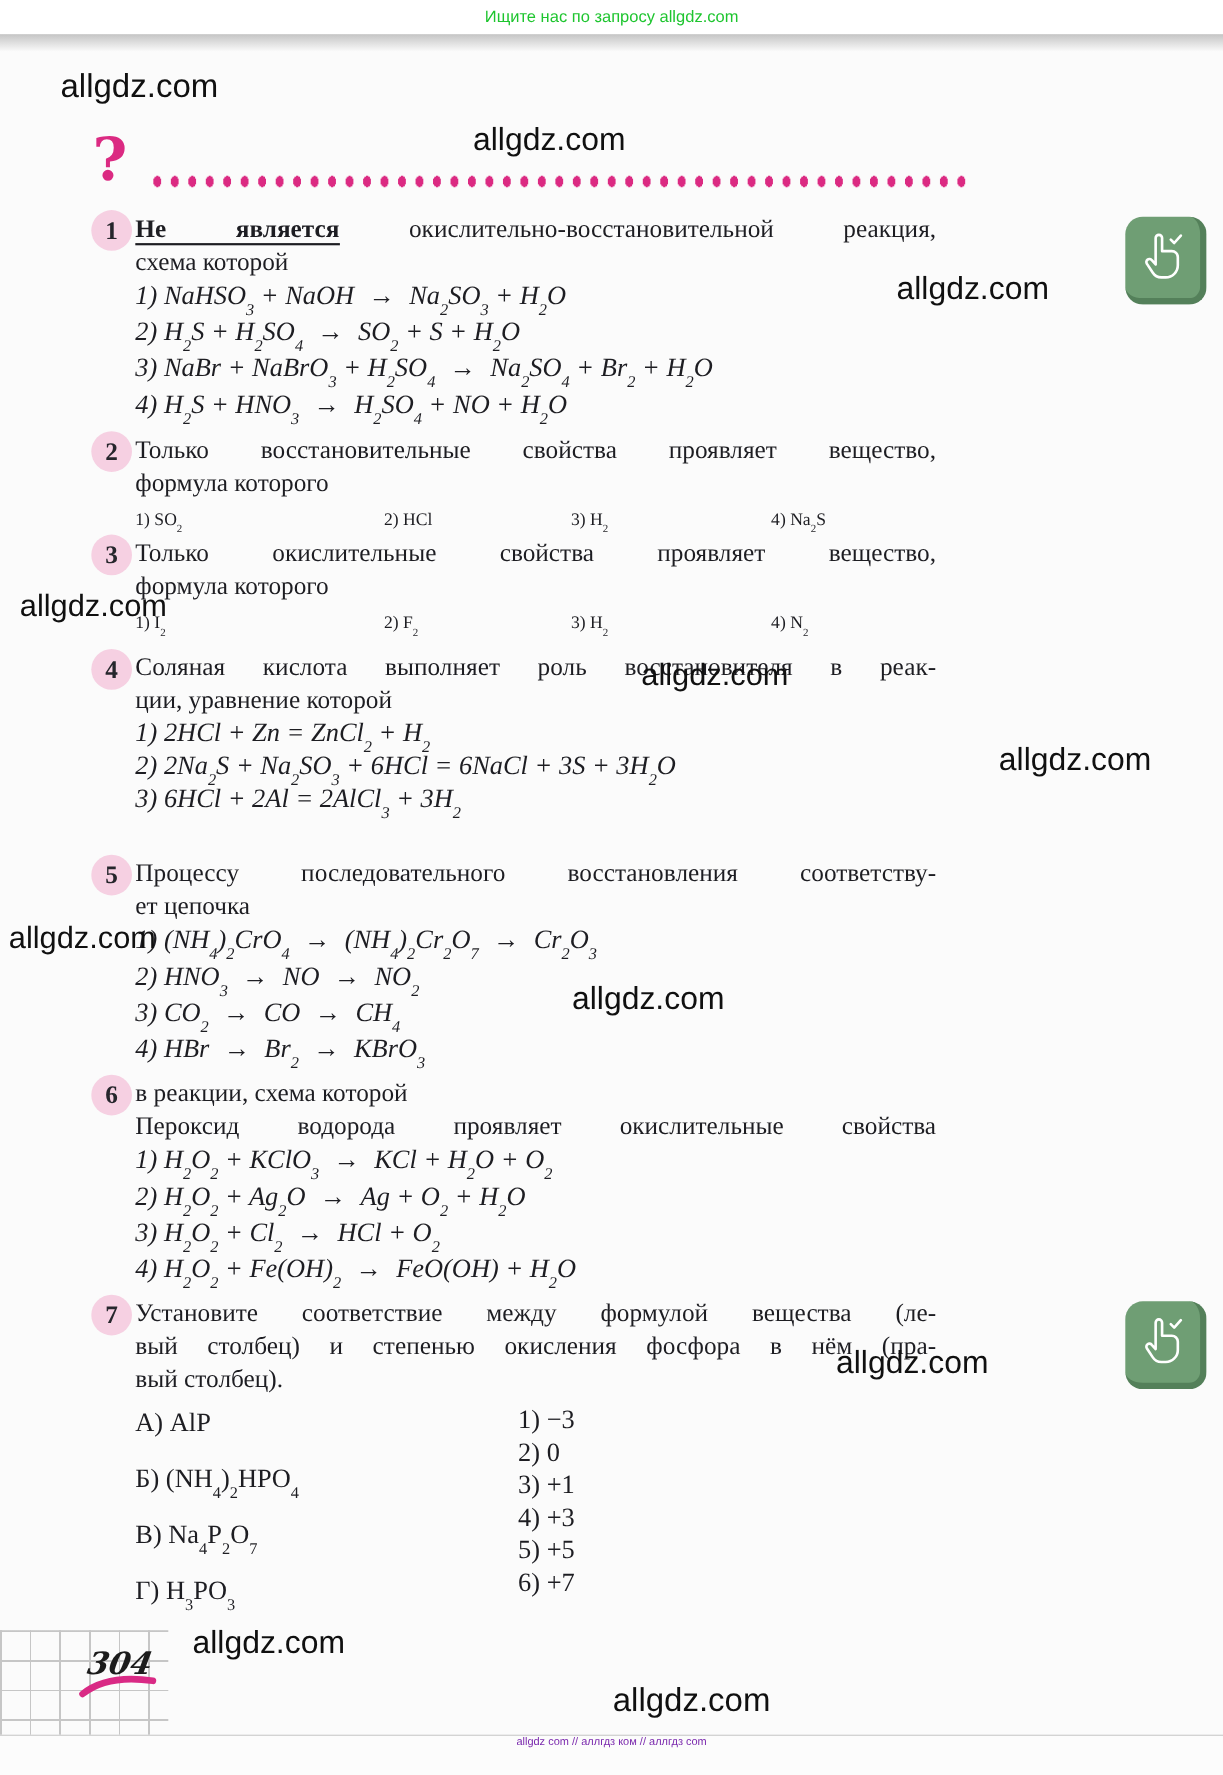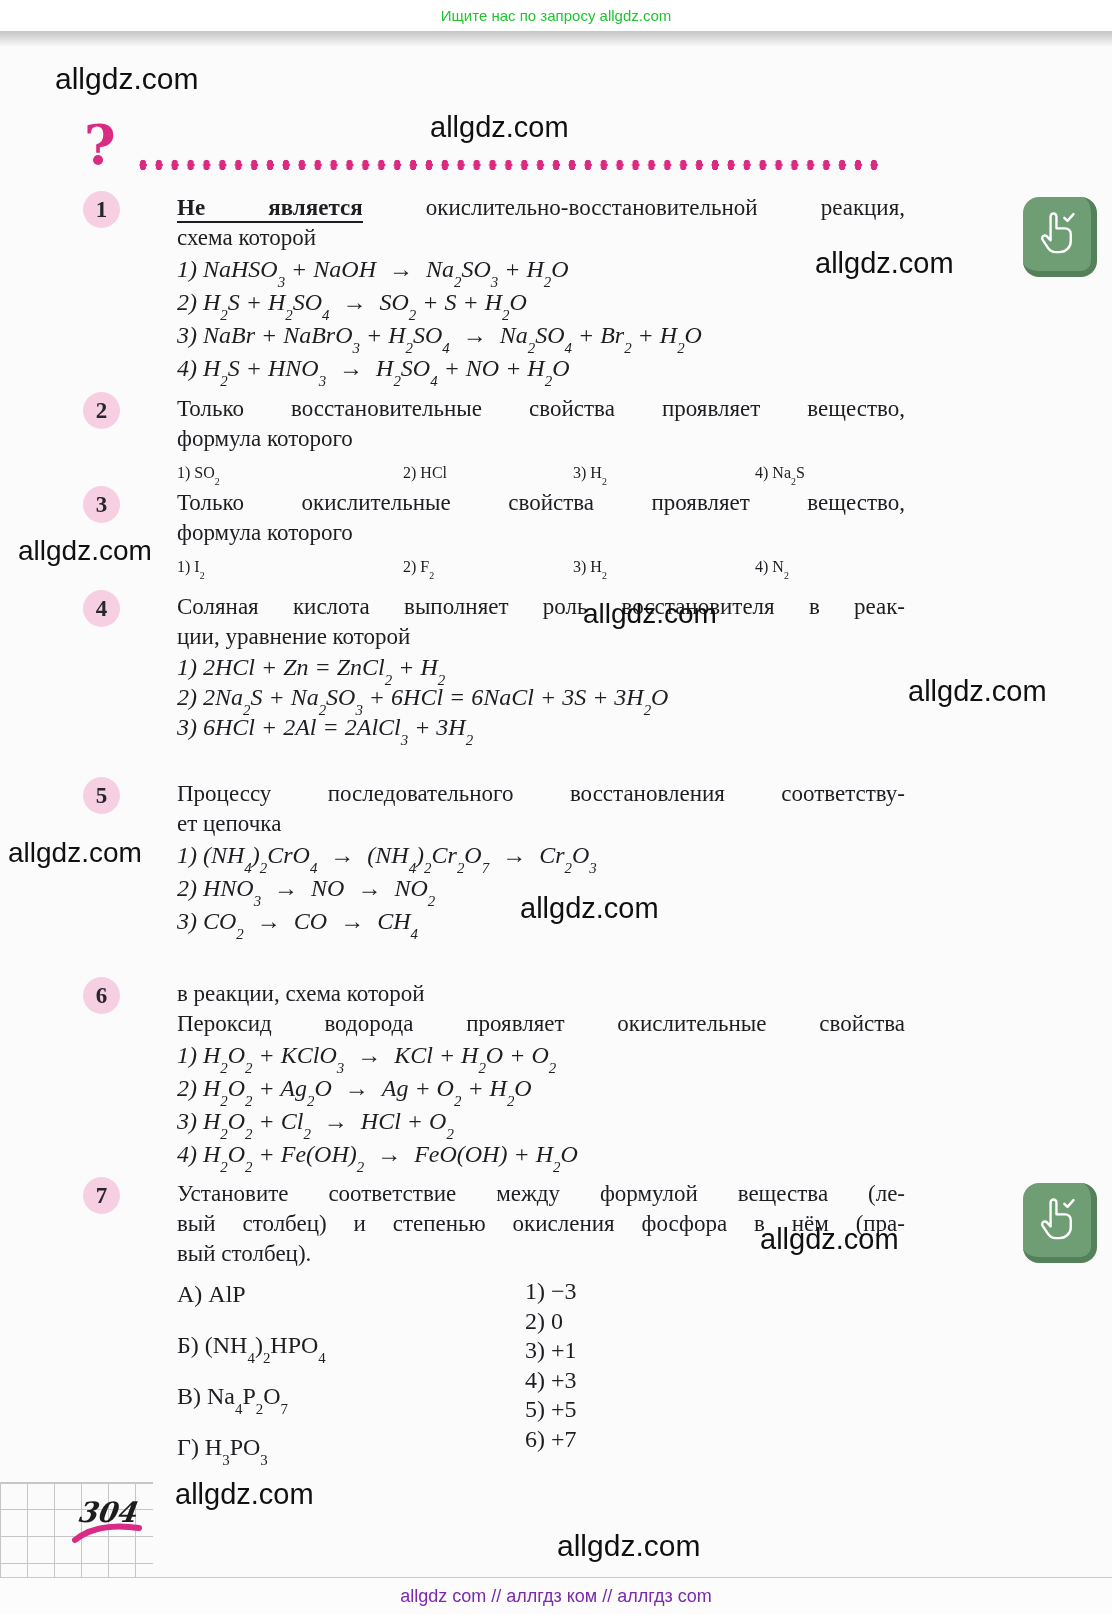--- a/index.html
+++ b/index.html
@@ -36,21 +36,21 @@
     background-image:radial-gradient(ellipse 3.6px 5.2px at 8px 7px,#db2a82 97%,rgba(219,42,130,0) 100%);
     background-size:15.9px 14px;background-repeat:repeat-x;
   }
   
   .q{position:absolute;left:83px;width:840px;}
   .badge{
     position:absolute;left:0;top:-2px;width:37px;height:37px;border-radius:50%;
     background:#f6d0e2;display:flex;align-items:center;justify-content:center;
     font-weight:bold;font-size:23px;color:#26262c;
   }
-  .qbody{margin-left:94px;width:728px;font-size:23px;line-height:30px;}
+  .qbody{margin-left:40px;width:728px;font-size:23px;line-height:30px;}
   .tl{text-align:justify;}
   .jlast{text-align-last:justify;}
   .emph{font-weight:bold;border-bottom:2px solid currentColor;padding-bottom:1px;}
   .opts{margin-top:0;font-style:italic;}
   .opt{font-size:24px;line-height:33px;white-space:nowrap;}
   .tight .opt{line-height:30px;}
   sub{font-size:0.62em;line-height:0;position:relative;top:0.27em;}
   .arr{display:inline-block;margin:0 13px;}
   .row-opts{display:flex;font-size:16px;line-height:33px;margin-top:2px;}
   .row-opts .c1{width:226px;}
@@ -77,23 +77,23 @@
   }
   .pagenum{
     position:absolute;left:80px;top:1496px;z-index:2;
     font-family:"DejaVu Serif",serif;font-style:italic;font-weight:bold;
     font-size:28px;color:#1c1c1c;transform:skewX(-10deg);
   }
   .swoosh{position:absolute;left:70px;top:1520px;z-index:2;}
   .footer{
     position:absolute;left:0;top:1577px;width:1112px;height:37px;
     border-top:1px solid #c9c9c9;background:#fcfcfc;
-    display:flex;align-items:center;justify-content:center;
+    display:flex;align-items:flex-start;justify-content:center;
     font-family:"Liberation Sans","DejaVu Sans",sans-serif;
-    font-size:18px;color:#7a28ad;
+    font-size:10px;color:#7a28ad;
   }
 </style>
 </head>
 <body>
 
 <div class="banner">
   <span>Ищите нас по запросу allgdz.com</span>
 </div>
 <div class="top-shadow"></div>
 
@@ -179,20 +179,21 @@
   <div class="badge">
       <span>5</span>
     </div>
   <div class="qbody">
     <div class="tl jlast">Процессу последовательного восстановления соответству-</div>
     <div class="tl">ет цепочка</div>
     <div class="opts">
       <div class="opt">1) (NH<sub>4</sub>)<sub>2</sub>CrO<sub>4</sub><span class="arr">→</span>(NH<sub>4</sub>)<sub>2</sub>Cr<sub>2</sub>O<sub>7</sub><span class="arr">→</span>Cr<sub>2</sub>O<sub>3</sub></div>
       <div class="opt">2) HNO<sub>3</sub><span class="arr">→</span>NO<span class="arr">→</span>NO<sub>2</sub></div>
       <div class="opt">3) CO<sub>2</sub><span class="arr">→</span>CO<span class="arr">→</span>CH<sub>4</sub></div>
+      <div class="opt">4) HBr<span class="arr">→</span>Br<sub>2</sub><span class="arr">→</span>KBrO<sub>3</sub></div>
     </div>
   </div>
 </section>
 
 <section class="q" style="top:979px;">
   <div class="badge">
       <span>6</span>
     </div>
   <div class="qbody">
     <div class="tl">в реакции, схема которой</div>

